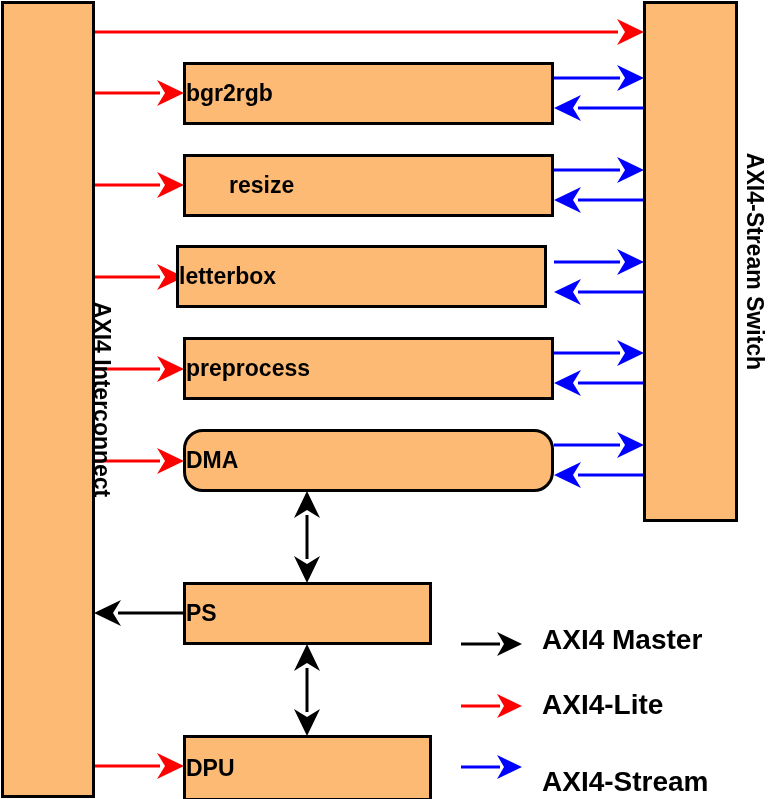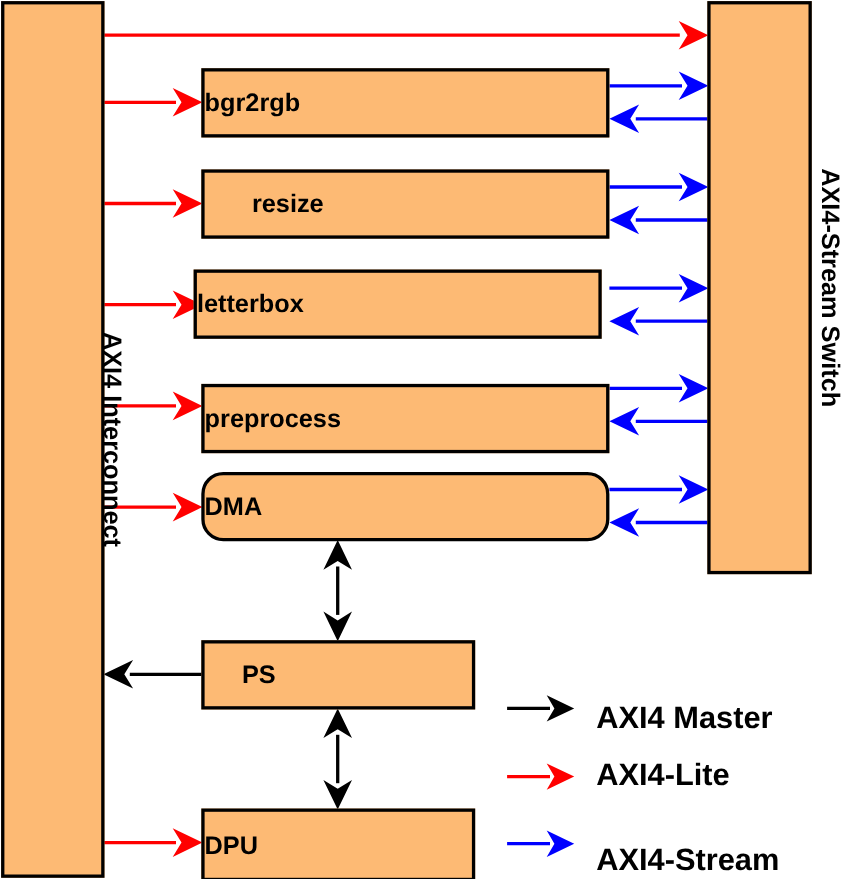--- a/index.html
+++ b/index.html
@@ -132,33 +132,33 @@
 </div>
 
 <div class="box" style="left:183px; top:154px; width:371px; height:63px;padding-left:43px;">
   <span>resize</span>
 </div>
 
 <div class="box" style="left:176px; top:245px; width:371px; height:63px;">
   <span>letterbox</span>
 </div>
 
-<div class="box" style="left:183px; top:337px; width:371px; height:63px;margin-top:12px;">
+<div class="box" style="left:183px; top:337px; width:371px; height:63px;">
   <span>preprocess</span>
 </div>
 
 <div class="box" style="left:183px; top:429px; width:371px; height:63px;border-radius:20px;">
   <span>DMA</span>
 </div>
 
-<div class="box" style="left:183px; top:582px; width:249px; height:63px;padding-left:34px;">
+<div class="box" style="left:183px; top:582px; width:249px; height:63px;">
   <span>PS</span>
 </div>
 
 <div class="box" style="left:183px; top:735px; width:249px; height:66px;">
   <span>DPU</span>
 </div>
 
 <div>
-  <div class="legend-label" style="left:542px; top:637px;">AXI4 Master</div>
+  <div class="legend-label" style="left:542px; top:624px;">AXI4 Master</div>
   <div class="legend-label" style="left:542px; top:689px;">AXI4-Lite</div>
   <div class="legend-label" style="left:542px; top:766px;">AXI4-Stream</div>
 </div>
 
 </body></html>

